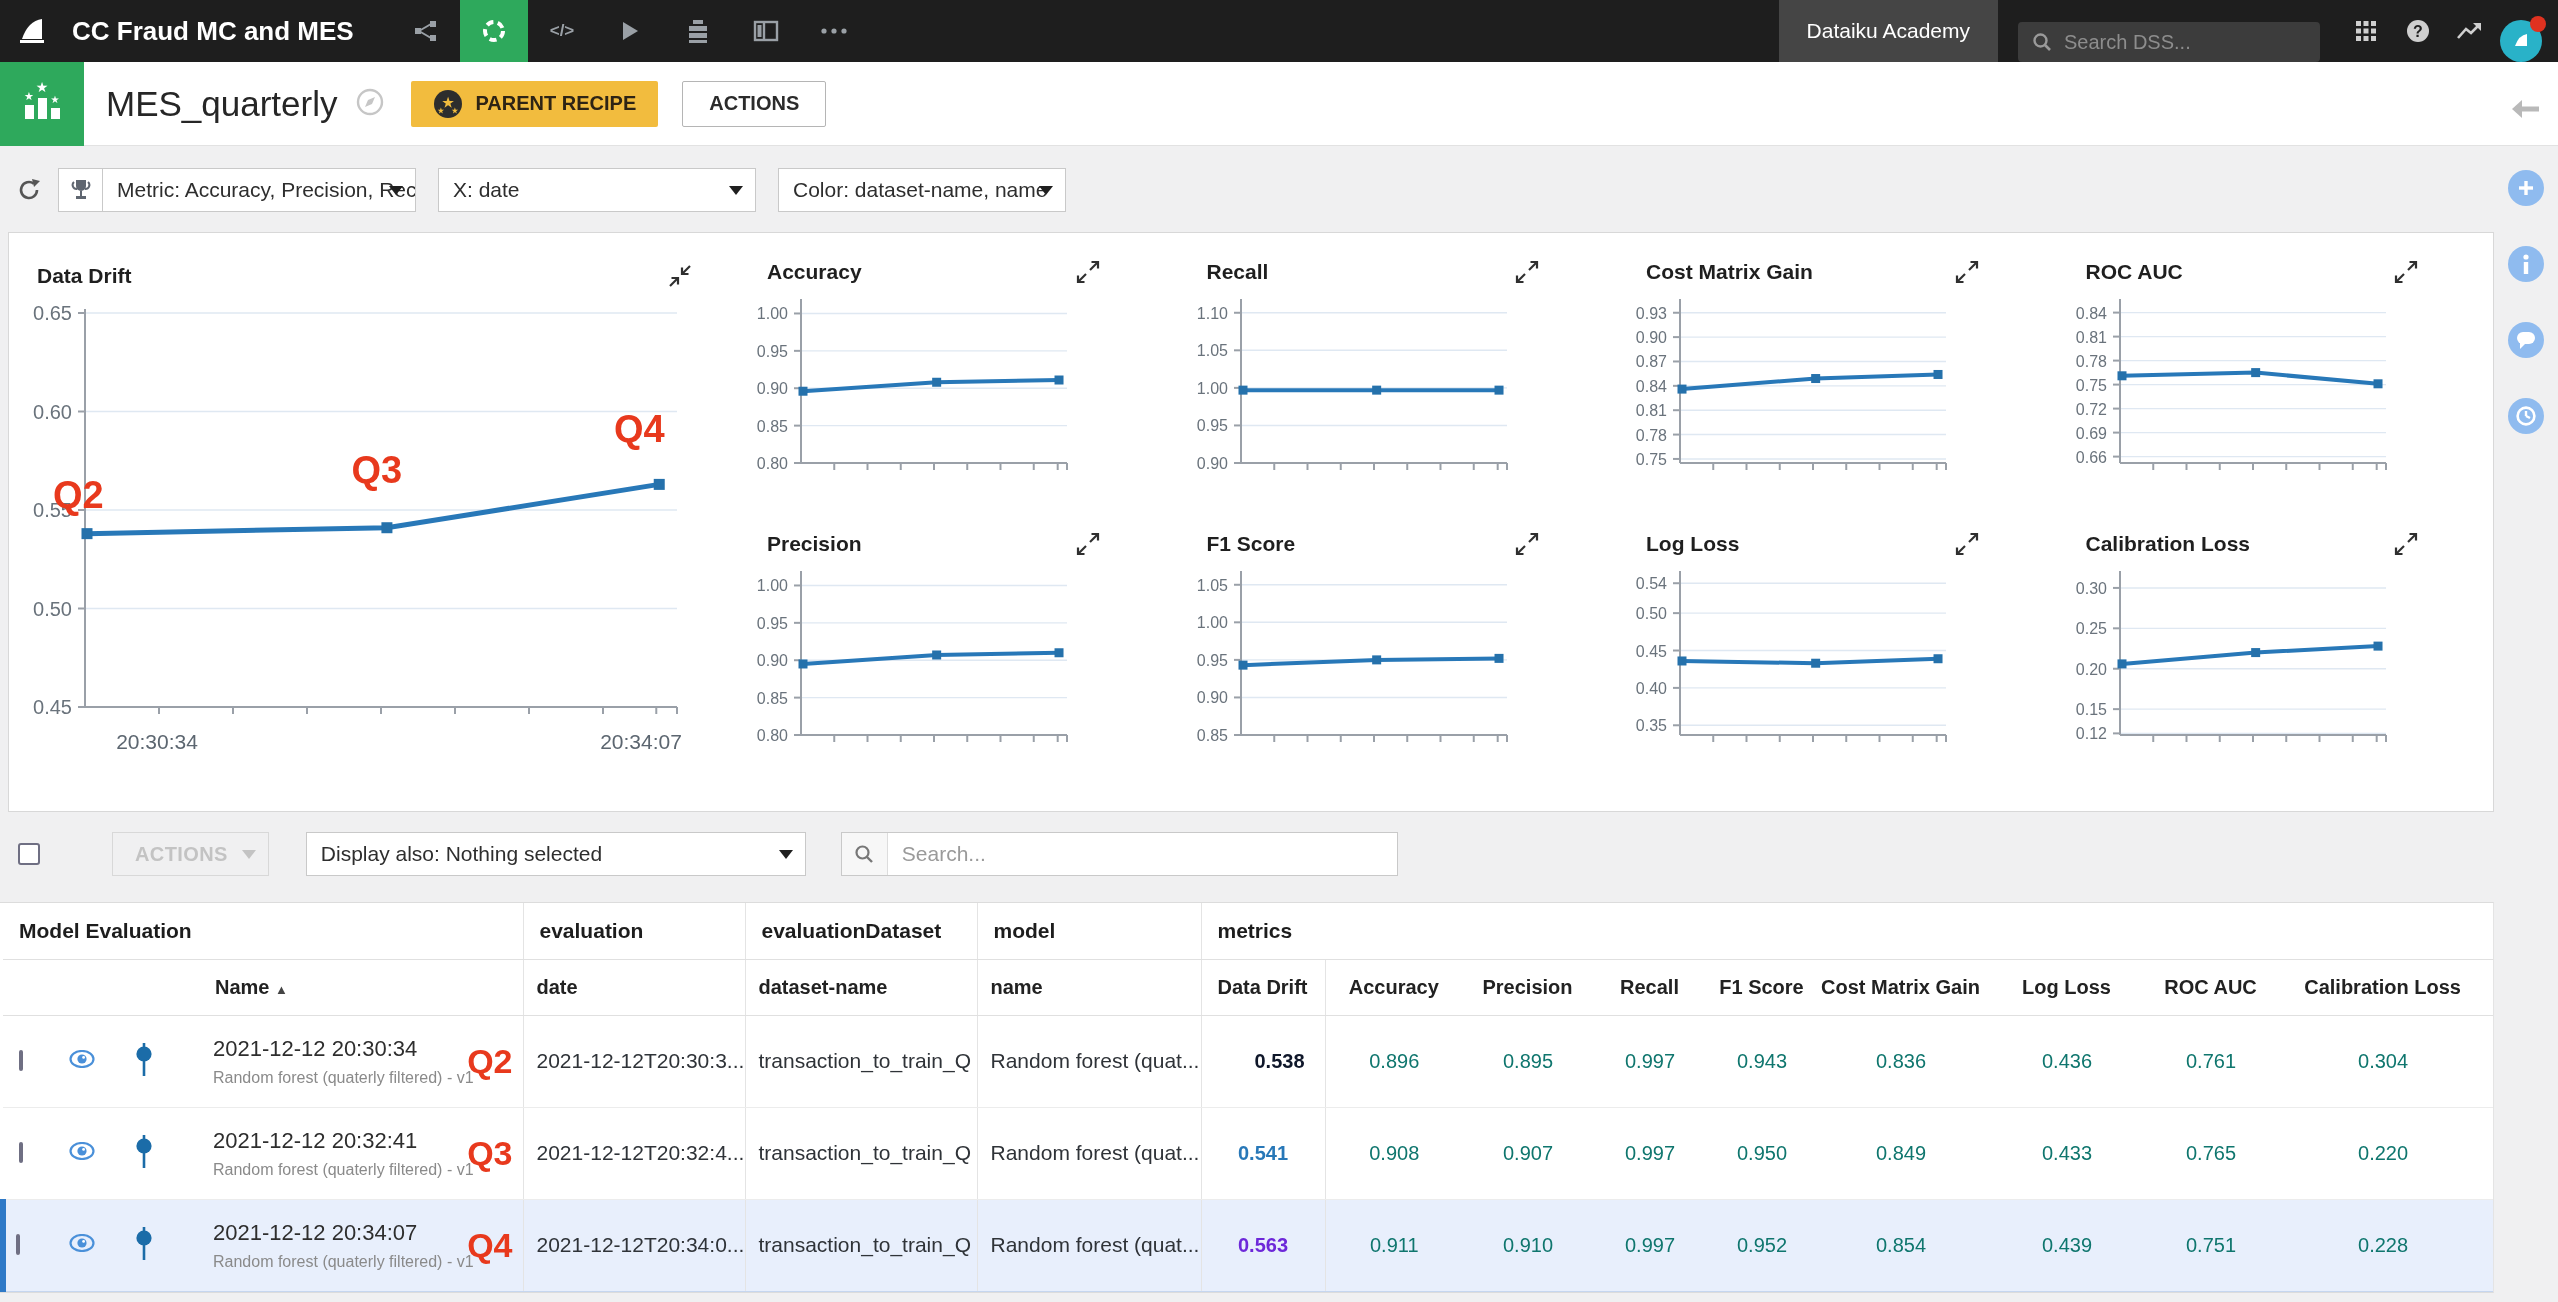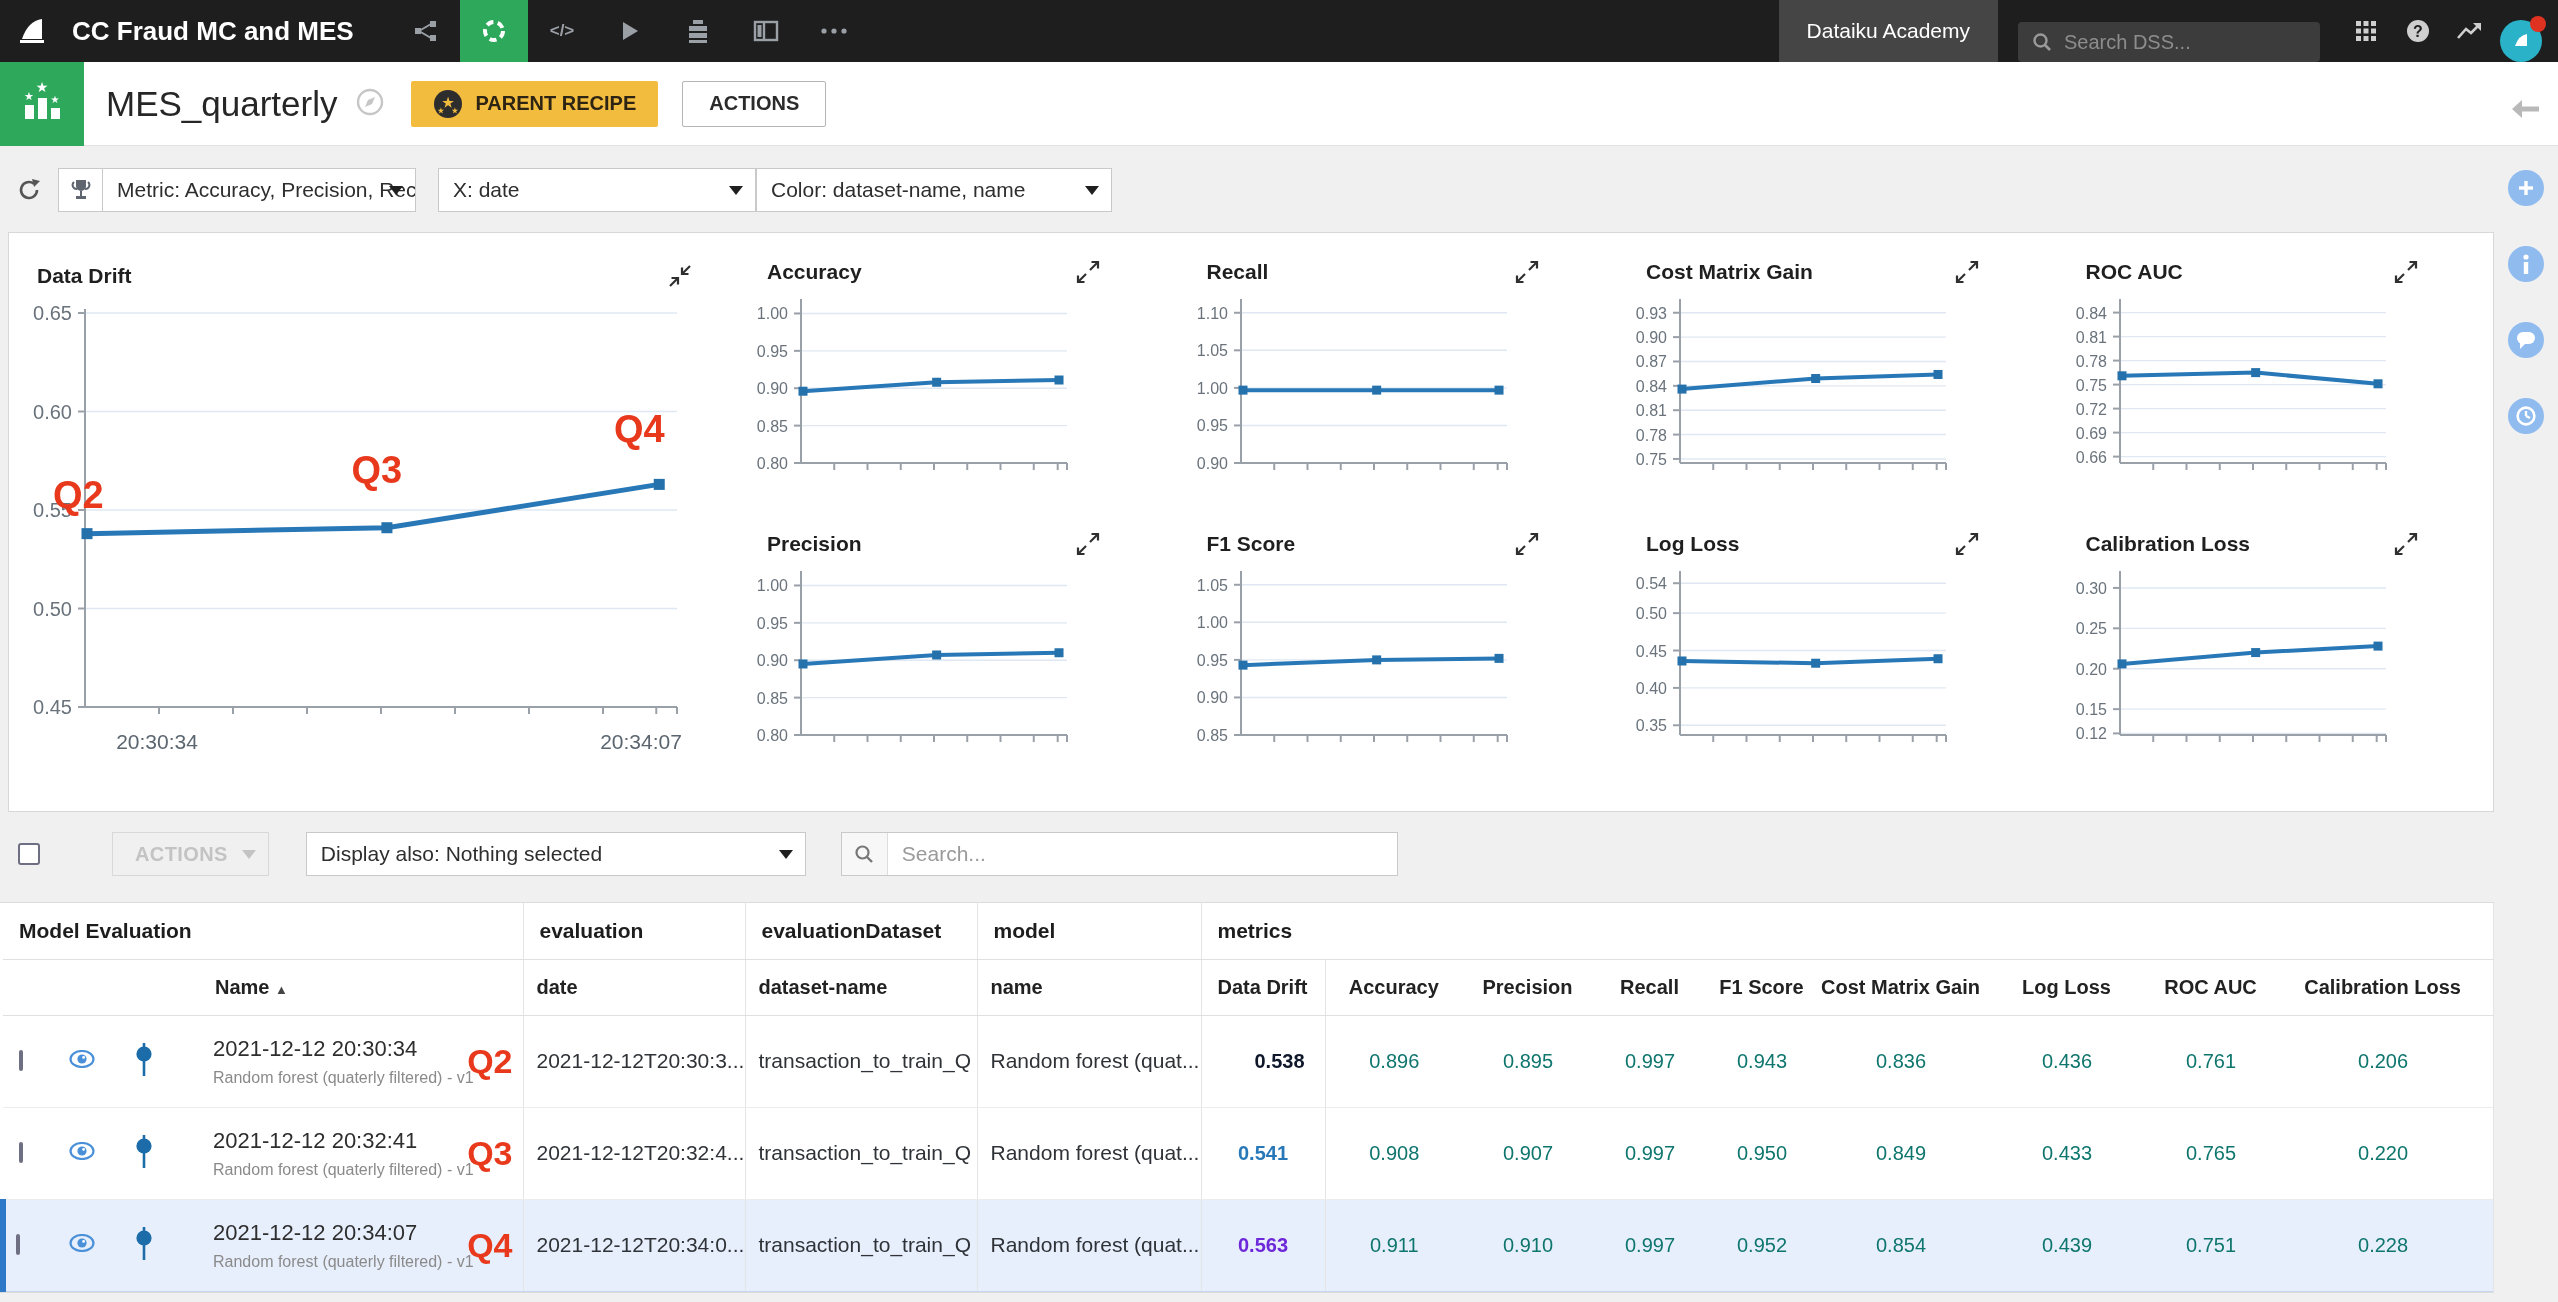--- a/index.html
+++ b/index.html
@@ -38,21 +38,21 @@
   .btn-actions-hdr { align-self:center; height:46px; background:#fff; border:1px solid #b5b5b5; border-radius:2px; display:flex; align-items:center; padding:0 26px; font-size:20px; font-weight:700; color:#2b2b2b; margin:0 78px 0 24px; }
 
   
   .filter-row { display:flex; align-items:center; padding:22px 0 20px 16px; }
   .dd { height:44px; background:#fff; border:1px solid #c9c9c9; display:flex; align-items:center; padding:0 38px 0 14px; position:relative; font-size:21px; color:#2e2e2e; white-space:nowrap; overflow:hidden; }
   .caret { position:absolute; right:12px; top:50%; margin-top:-4px; width:0; height:0; border-left:7px solid transparent; border-right:7px solid transparent; border-top:9px solid #1f1f1f; }
   .trophy-btn { height:44px; width:44px; background:#fff; border:1px solid #c9c9c9; border-right:0; display:flex; align-items:center; justify-content:center; }
   .f-refresh { margin-right:16px; display:flex; }
   .dd-metric { width:314px; }
   .dd-x { width:318px; margin-left:22px; }
-  .dd-color { width:356px; }
+  .dd-color { width:288px; margin-left:22px; }
 
   
   .charts-card { margin:0 64px 0 8px; height:580px; background:#fff; border:1px solid #d8d8d8; display:flex; }
   .big-chart { width:714px; flex:none; padding:26px 0 0 16px; }
   .small-grid { flex:1; display:grid; grid-template-columns:repeat(4,1fr); grid-template-rows:272px 272px; padding:22px 0 0 12px; }
   .chart-cell { position:relative; }
   .chart-title-row { display:flex; justify-content:space-between; align-items:center; height:34px; padding:0 74px 0 32px; }
   .chart-cell.large .chart-title-row { padding:0 30px 0 12px; }
   .chart-title { font-size:21px; font-weight:700; color:#1f1f1f; white-space:nowrap; }
   .chart-cell svg.plot { display:block; margin-top:4px; }
@@ -768,21 +768,21 @@
     <td class="c-dataset lpad b-r" data-interactable="false">transaction_to_train_Q</td>
     <td class="c-model lpad b-r" data-interactable="false">Random forest (quat...</td>
     <td class="c-drift num b-r" data-interactable="true" style="color: #0f172a; padding-left: 34px;">0.538</td>
   <td class="num" data-interactable="false">0.896</td>
           <td class="num" data-interactable="false">0.895</td>
           <td class="num" data-interactable="false">0.997</td>
           <td class="num" data-interactable="false">0.943</td>
           <td class="num" data-interactable="false">0.836</td>
           <td class="num" data-interactable="false">0.436</td>
           <td class="num" data-interactable="false">0.761</td>
-          <td class="num" data-interactable="false">0.206</td>
+          <td class="num" data-interactable="false">0.304</td>
         </tr>
         <tr data-interactable="true">
     <td class="c-check" data-interactable="false"><span class="cb" data-interactable="true"></span></td>
     <td class="c-eye" data-interactable="false">
       <span data-interactable="true">
         <svg width="26" height="18" viewBox="0 0 26 18" data-interactable="false">
           <ellipse cx="13" cy="9" rx="11.5" ry="8" fill="none" stroke="#4a90d9" stroke-width="2.2"></ellipse>
           <circle cx="13" cy="9" r="4.6" fill="#4a90d9"></circle>
           <circle cx="14.6" cy="7.4" r="1.4" fill="#fff"></circle>
         </svg>

